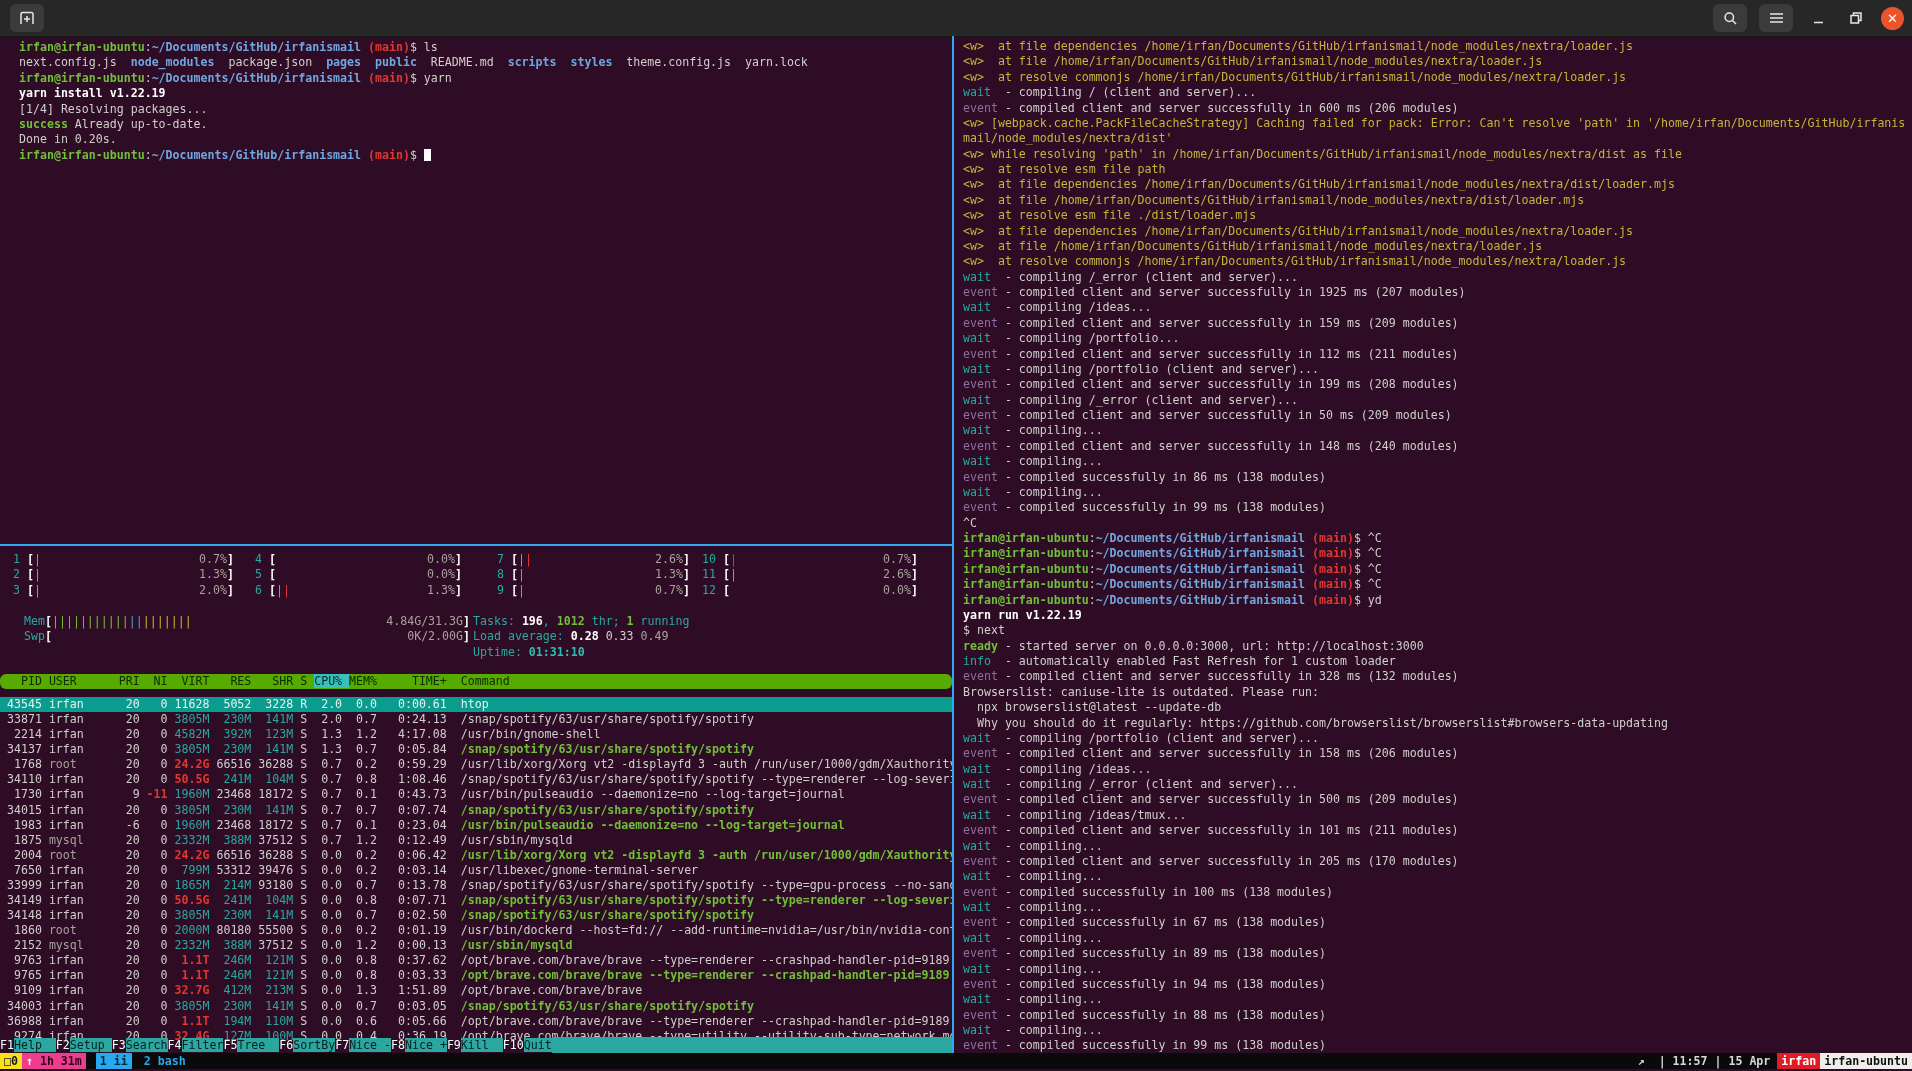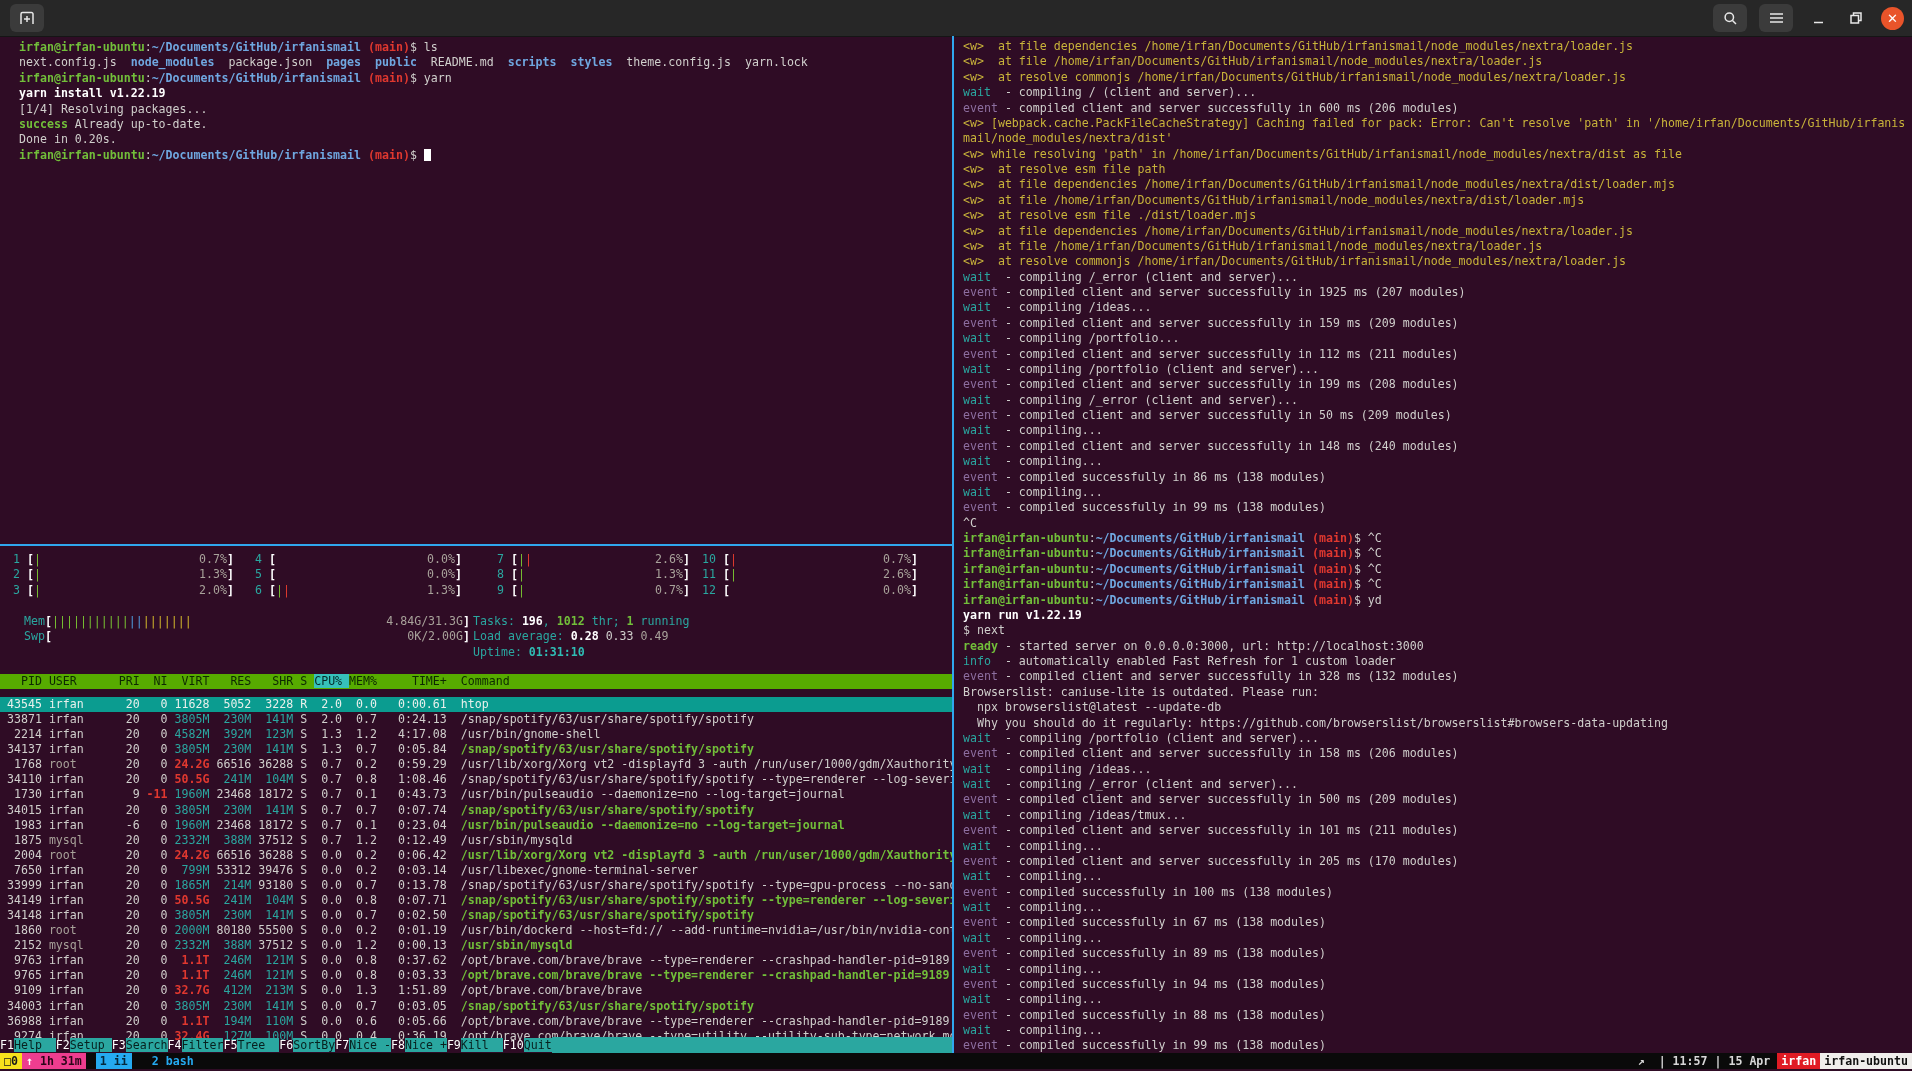--- a/index.html
+++ b/index.html
@@ -50,41 +50,41 @@
   .m0{width:228px;margin-right:14px;}.m1{width:214px;margin-right:28px;}
   .m2{width:200px;margin-right:12px;}.m3{width:216px;}
   .meter .mid{flex:1;display:flex;justify-content:space-between;overflow:hidden;}
   .tick-g{color:#78c132;}.tick-r{color:#e23a2e;}.tick-b{color:#4f9ee0;}.tick-y{color:#d2b62c;}
   #memswp{position:absolute;left:24px;top:68px;width:446px;}
   .bar-row{display:flex;white-space:pre;height:15.4px;line-height:15.4px;}
   .bar-row .mid{flex:1;display:flex;justify-content:space-between;overflow:hidden;}
   #tasks-block{position:absolute;left:473px;top:68px;white-space:pre;}
   #tasks-block .tl{height:15.4px;line-height:15.4px;}
   #htop-header{position:absolute;left:0;top:128px;width:952px;height:15px;line-height:15px;
-    background:#57ab00;color:#0d2a00;white-space:pre;}
+    background:#57ab00;color:#0d2a00;white-space:pre;border-radius:6px;}
   .hdr-sel{background:#36c2ba;color:#052a28;}
   #proc-rows{position:absolute;left:0;top:144px;width:952px;}
   .hrow{white-space:pre;height:15.08px;line-height:15.08px;overflow:hidden;}
   .hrow.sel{background:#0b9c90;margin-top:7px;}
   .hrow.sel span{color:#e9f0ec;font-weight:normal;}
   #fbar{position:absolute;left:0;top:491px;width:952px;height:16px;line-height:16px;
     display:flex;white-space:pre;}
   .fk{color:#ffffff;}
   .fl{background:#2aa7a0;color:#07211f;}
   .ffill{flex:1;background:#2aa7a0;}
 
   
   #status{position:absolute;left:0;top:1053px;width:1912px;height:16px;background:#0a0a0a;
     display:flex;align-items:stretch;font-size:11.6px;font-weight:bold;line-height:16px;white-space:pre;}
   .seg{padding:0 4px;}
   .seg-y{background:#f7e11c;color:#1a1a1a;}
   .seg-m{background:#ee3d8f;color:#2a0518;}
   .seg-m .arrow{color:#ffffff;}
   .seg-b{background:#25aaf1;color:#04283c;}
-  .win-inactive{color:#25aaf1;padding:0 20px;}
+  .win-inactive{color:#25aaf1;padding:0 12px;}
   #status-right{margin-left:auto;display:flex;align-items:stretch;color:#d8d8d8;}
   .seg-red{background:#e01b24;color:#ffffff;}
   .seg-w{background:#f0eeec;color:#111111;}
   .gap{width:10px;}
 </style>
 </head>
 <body>
 
 <div id="app">
 

